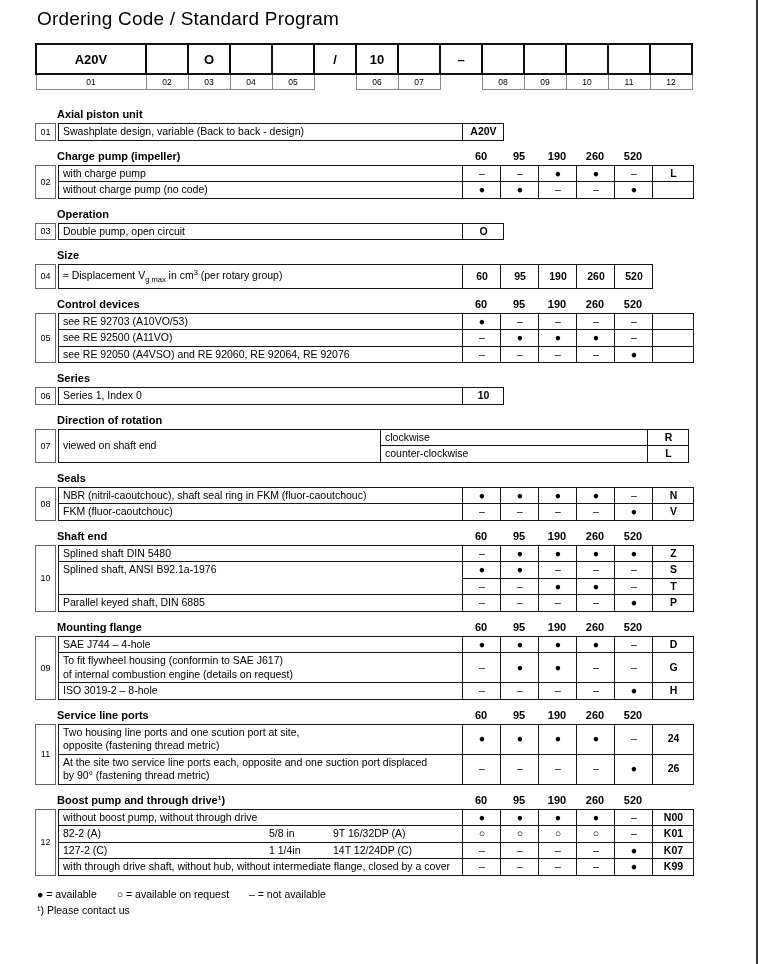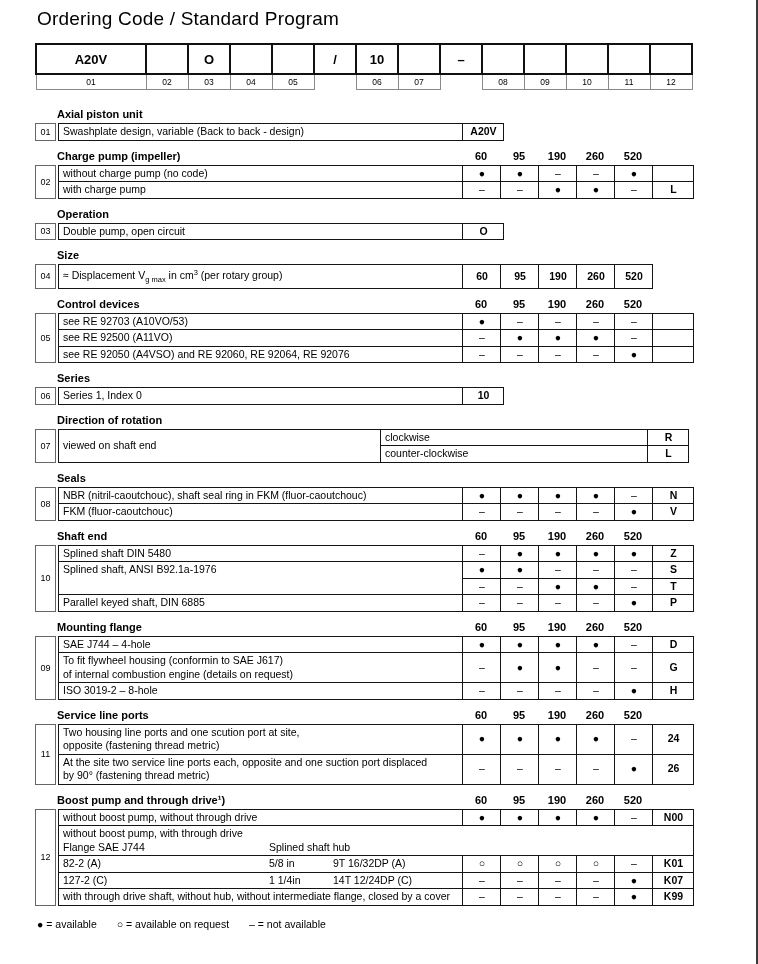--- a/index.html
+++ b/index.html
@@ -127,39 +127,39 @@
             <span>190</span>
             <span>260</span>
             <span>520</span>
           </div></div>
         <div class="sec-body">
           <div class="numbox">02</div>
           <table class="sec">
             <tbody>
               <tr>
                 <td class="lbl">
+                  <div>with charge pump</div>
+                </td>
+                <td class="dot">–</td>
+                <td class="dot">–</td>
+                <td class="dot">●</td>
+                <td class="dot">●</td>
+                <td class="dot">–</td>
+                <td class="code">L</td>
+              </tr>
+              <tr>
+                <td class="lbl">
                   <div>without charge pump (no code)</div>
                 </td>
                 <td class="dot">●</td>
                 <td class="dot">●</td>
                 <td class="dot">–</td>
                 <td class="dot">–</td>
                 <td class="dot">●</td>
                 <td class="code"></td>
-              </tr>
-              <tr>
-                <td class="lbl">
-                  <div>with charge pump</div>
-                </td>
-                <td class="dot">–</td>
-                <td class="dot">–</td>
-                <td class="dot">●</td>
-                <td class="dot">●</td>
-                <td class="dot">–</td>
-                <td class="code">L</td>
               </tr>
             </tbody>
           </table>
         </div>
       </div>
       <div class="section">
         <div class="sec-head"><span>Operation</span></div>
         <div class="sec-body">
           <div class="numbox">03</div>
           <table class="sec">
@@ -472,26 +472,20 @@
                   <div>without boost pump, without through drive</div>
                 </td>
                 <td class="dot">●</td>
                 <td class="dot">●</td>
                 <td class="dot">●</td>
                 <td class="dot">●</td>
                 <td class="dot">–</td>
                 <td class="code">N00</td>
               </tr>
               <tr>
-                <td class="lbl" colspan="7">
-                  <div>without boost pump, with through drive</div>
-                  <div><span class="c1">Flange SAE J744</span>Splined shaft hub</div>
-                </td>
-              </tr>
-              <tr>
                 <td class="lbl"><span class="c1">82-2 (A)</span><span class="c2">5/8 in</span>9T 16/32DP  (A)</td>
                 <td class="dot">○</td>
                 <td class="dot">○</td>
                 <td class="dot">○</td>
                 <td class="dot">○</td>
                 <td class="dot">–</td>
                 <td class="code">K01</td>
               </tr>
               <tr>
                 <td class="lbl"><span class="c1">127-2 (C)</span><span class="c2">1 1/4in</span>14T 12/24DP  (C)</td>
@@ -517,13 +511,14 @@
           </table>
         </div>
       </div>
     </div>
 
   <div class="legend">
     <span>● = available</span>
     <span>○ = available on request</span>
     <span>– = not available</span>
   </div>
+  <div class="footnote">¹) Please contact us</div>
 </div>
 
 </body></html>

